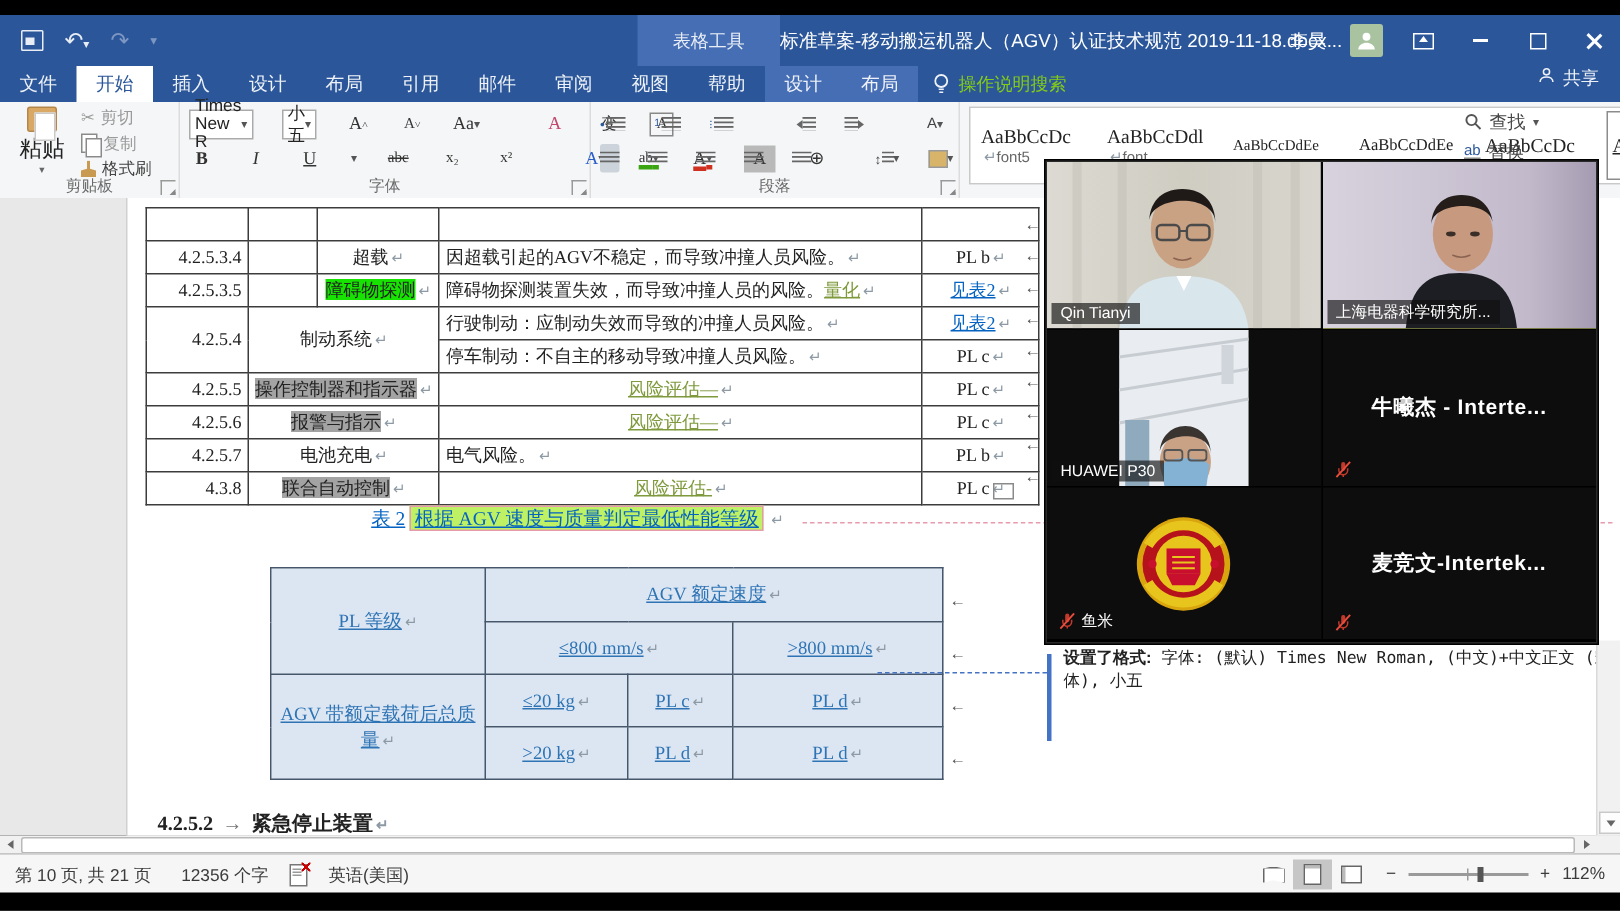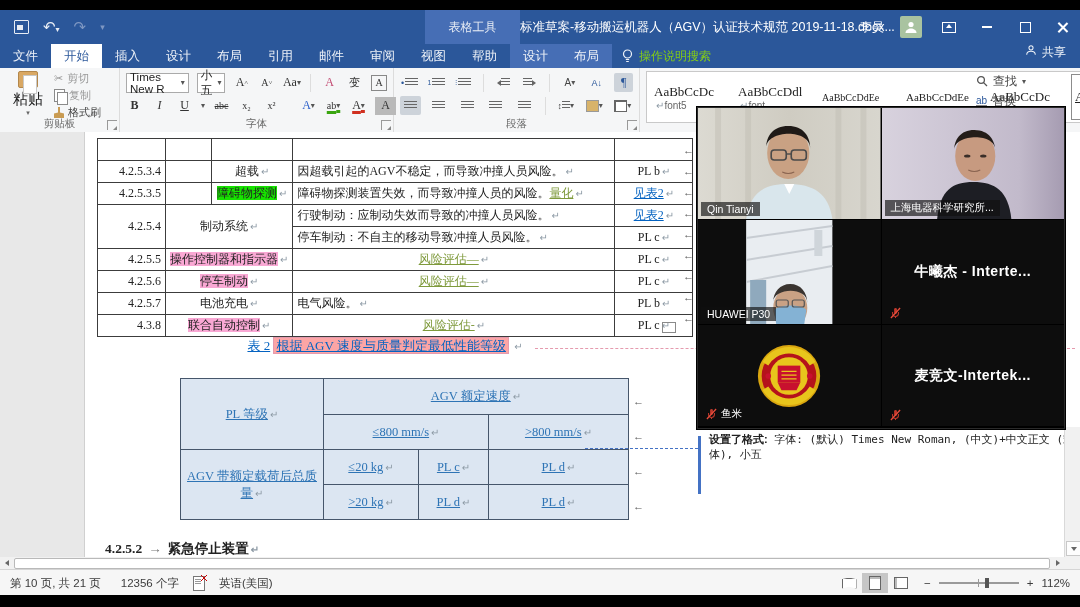--- a/index.html
+++ b/index.html
@@ -45,21 +45,21 @@
   .launcher::after{content:"";position:absolute;right:0;bottom:0;border:2.5px solid transparent;border-right-color:#888;border-bottom-color:#888;}
   .bigbtn{display:flex;flex-direction:column;align-items:center;justify-content:center;width:44px;height:46px;}
   .clip-ic{width:18px;height:22px;background:#d9a864;border-radius:2px;position:relative;border:1px solid #b3874b;}
   .clip-ic::after{content:"";position:absolute;left:4px;top:3px;width:12px;height:17px;background:#fff;border:1px solid #c9c9c9;}
   .minicol{display:flex;flex-direction:column;justify-content:flex-start;gap:2px;margin-left:4px;}
   .minibtn{display:flex;align-items:center;gap:4px;font-size:11px;height:15px;color:#9a9a9a;}
   .minibtn.en{color:#444;}
   .cp-ic{width:9px;height:11px;border:1px solid #8a8a8a;position:relative;background:#fff;}
   .cp-ic::after{content:"";position:absolute;left:2px;top:2px;width:9px;height:11px;border:1px solid #8a8a8a;background:#fff;}
   .brush-ic{width:10px;height:11px;background:#c99b52;clip-path:polygon(40% 0,60% 0,60% 50%,100% 60%,100% 100%,0 100%,0 60%,40% 50%);}
-  .frow{display:flex;align-items:center;gap:8px;height:23px;}
+  .frow{display:flex;align-items:center;gap:19px;height:23px;}
   .combo{display:flex;align-items:center;justify-content:space-between;background:#fff;border:1px solid #aaa;height:18px;padding:0 3px;font-size:11.5px;}
   .car{font-size:8px;color:#555;}
   .fbtn{min-width:17px;height:18px;display:flex;align-items:center;justify-content:center;font-size:12px;color:#333;
         font-family:"Liberation Serif",serif;}
   .vsep{width:1px;height:18px;background:#ddd;margin:0 2px;}
   .uline-g{text-decoration:underline;text-decoration-color:#3aa510;text-decoration-thickness:3px;}
   .uline-r{text-decoration:underline;text-decoration-color:#d03020;text-decoration-thickness:3px;}
   .uline-b{color:#2a5ec9;}
   .shadeA{background:#b9b9b9;padding:0 2px;}
   .bars{display:inline-block;width:13px;height:9px;}
@@ -83,26 +83,26 @@
   table.t1{border-collapse:collapse;table-layout:fixed;}
   table.t1 td{border:1px solid #3c3c3c;font-family:"Liberation Serif",serif;font-size:12px;height:21px;
               padding:0 4px;overflow:hidden;white-space:nowrap;}
   tr.dg td{border-top:1px dashed #8fae4f;}
   td.num{text-align:right;padding-right:6px;}
   td.item{text-align:center;}
   td.plc{text-align:center;}
   .lnk-b{color:#0563c1;text-decoration:underline;}
   .lnk-g{color:#7f9a3c;text-decoration:underline;}
   .hl-g{background:#17e300;}
-  .hl-y{background:#f9a8d4;}
+  .hl-y{background:#a3a3a3;}
   .ret{color:#8d9aa5;font-size:10px;margin-left:2px;}
   .rowends{display:flex;flex-direction:column;color:#555;font-size:11px;line-height:21px;}
   .capline{text-align:center;font-family:"Liberation Serif",serif;font-size:13px;}
   .cap-b{color:#0563c1;text-decoration:underline;}
-  .cap-box{background:#fca5a5;border:1px solid #e59aae;padding:0 2px;}
+  .cap-box{background:#bef264;border:1px solid #e59aae;padding:0 2px;}
   table.t2{border-collapse:collapse;table-layout:fixed;}
   table.t2 td{border:1px solid #46566b;background:#dce6f2;text-align:center;vertical-align:middle;
               font-family:"Liberation Serif",serif;font-size:12.5px;padding:2px 4px;}
   table.t2 .v{color:#2e74b5;text-decoration:underline;}
   .dash-pink{border-top:1px dashed #e59aae;}
   .dash-blue{border-top:1px dashed #4472c4;}
   .cbar{background:#4472c4;}
   .comment{font-family:"DejaVu Sans Mono",monospace;font-size:11px;color:#222;line-height:1.35;}
   .comment .au{font-weight:bold;font-size:10px;display:block;}
   .comment b{font-family:"Liberation Sans",sans-serif;}
@@ -466,21 +466,21 @@
           <td class="plc"><span>PL c</span><span class="ret">↵</span></td>
         </tr>
         <tr class="dg">
           <td class="num">4.2.5.5</td>
           <td class="item" colspan="2"><span class="hl-y">操作控制器和指示器</span><span class="ret">↵</span></td>
           <td style="text-align:center;"><span class="lnk-g">风险评估—</span><span class="ret">↵</span></td>
           <td class="plc"><span>PL c</span><span class="ret">↵</span></td>
         </tr>
         <tr class="dg">
           <td class="num">4.2.5.6</td>
-          <td class="item" colspan="2"><span class="hl-y">停车制动</span><span class="ret">↵</span></td>
+          <td class="item" colspan="2"><span class="hl-y">报警与指示</span><span class="ret">↵</span></td>
           <td style="text-align:center;"><span class="lnk-g">风险评估—</span><span class="ret">↵</span></td>
           <td class="plc"><span>PL c</span><span class="ret">↵</span></td>
         </tr>
         <tr>
           <td class="num">4.2.5.7</td>
           <td class="item" colspan="2"><span>电池充电</span><span class="ret">↵</span></td>
           <td><span>电气风险。</span><span class="ret">↵</span></td>
           <td class="plc"><span>PL b</span><span class="ret">↵</span></td>
         </tr>
         <tr class="dg">

